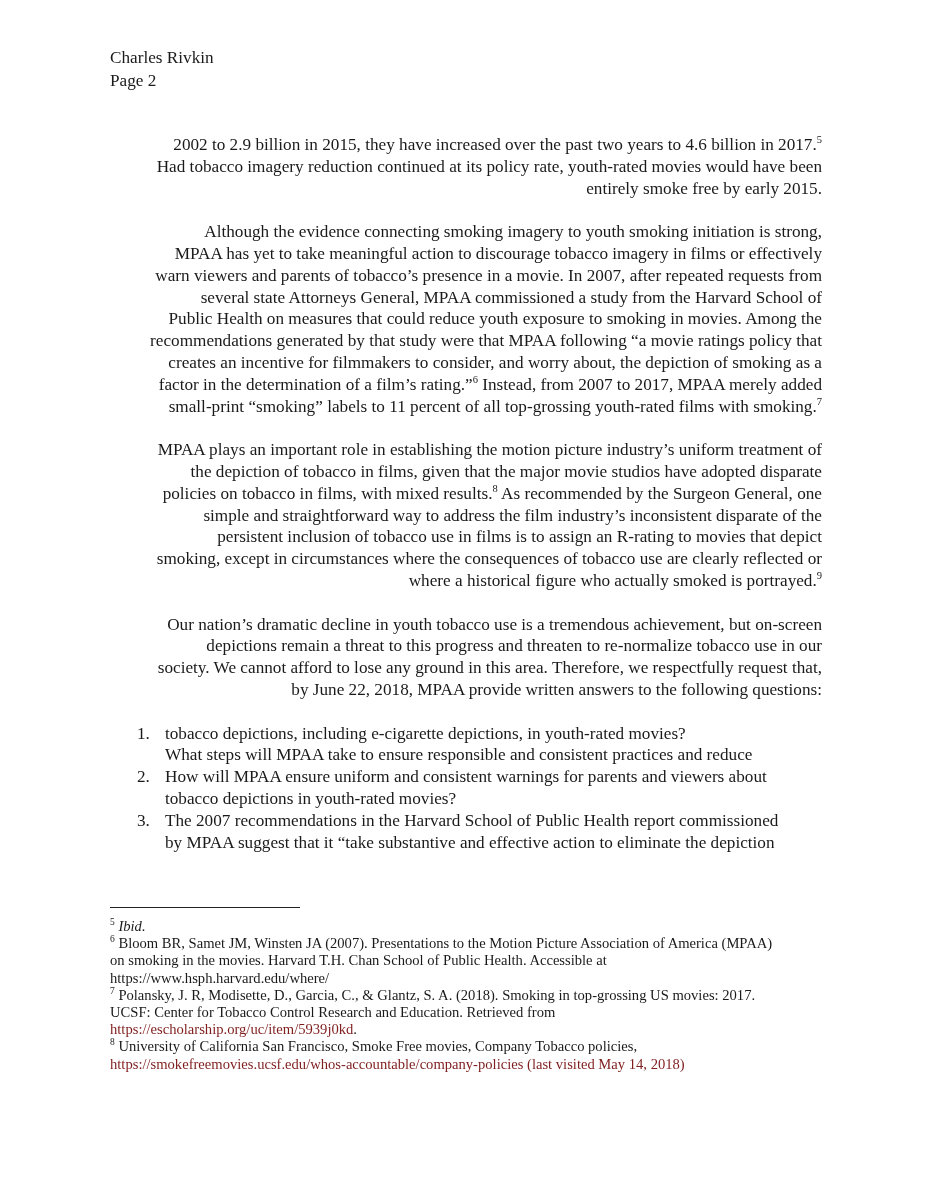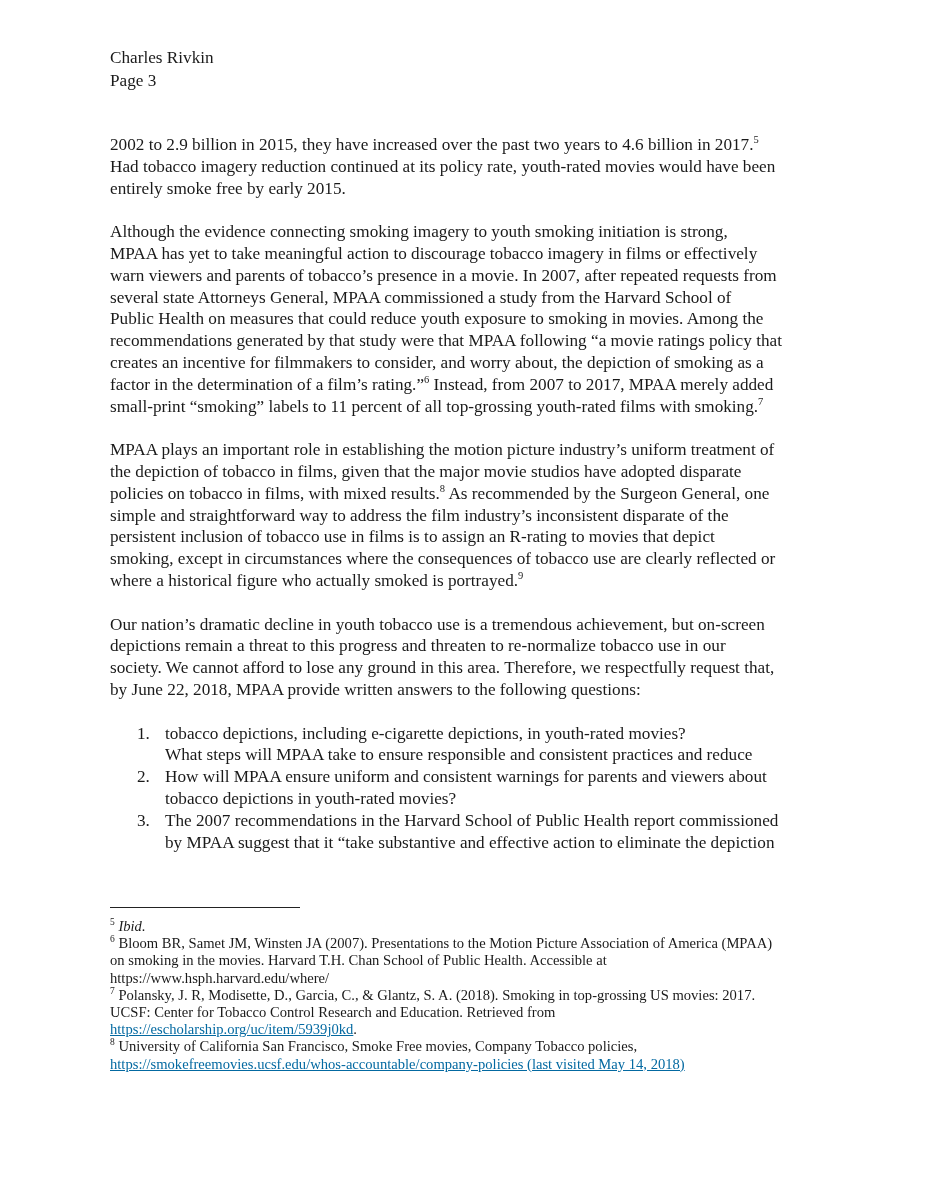--- a/index.html
+++ b/index.html
@@ -4,40 +4,40 @@
   <style>
     html, body { margin: 0; padding: 0; background: #ffffff; }
     body { width: 927px; height: 1200px; position: relative; overflow: hidden; }
     .page {
       position: absolute; left: 0; top: 0; width: 835px; height: 1200px;
       background: #ffffff; color: #1a1a1a;
       font-family: "Liberation Serif", "DejaVu Serif", serif;
     }
     .header { position: absolute; left: 110px; top: 46px; font-size: 17.2px; line-height: 23px; }
     .body { position: absolute; left: 110px; top: 134px; width: 712px; font-size: 17.2px; line-height: 21.8px; }
-    .para { margin: 0 0 21.8px 0; }
+    .para { margin: 0 0 21.8px 0; text-align: right; }
     .line { display: block; white-space: nowrap; }
     sup { font-size: 10.5px; line-height: 0; vertical-align: super; }
     ol.questions { list-style: none; margin: 0; padding: 0; }
     ol.questions li { position: relative; padding-left: 55px; }
     ol.questions .num { position: absolute; left: 27px; top: 0; }
     .footnote-rule { position: absolute; left: 110px; top: 907px; width: 190px; height: 0; border-top: 1.3px solid #222; }
     .footnotes { position: absolute; left: 110px; top: 918px; width: 720px; font-size: 14.6px; line-height: 17.2px; }
     .fn sup { font-size: 9.5px; }
-    .link { color: #0369a1; text-decoration: underline; }
+    .link { color: #7f1d1d; }
     .italic { font-style: italic; }
   </style>
 </head>
 <body>
 
 <div class="page">
 
   <div class="header">
     <div>Charles Rivkin</div>
-    <div>Page 3</div>
+    <div>Page 2</div>
   </div>
 
   <div class="body">
 
     <p class="para">
       <span class="line"><span>2002 to 2.9 billion in 2015, they have increased over the past two years to 4.6 billion in 2017.</span><sup>5</sup></span>
       <span class="line">Had tobacco imagery reduction continued at its policy rate, youth-rated movies would have been</span>
       <span class="line">entirely smoke free by early 2015.</span>
     </p>
 

